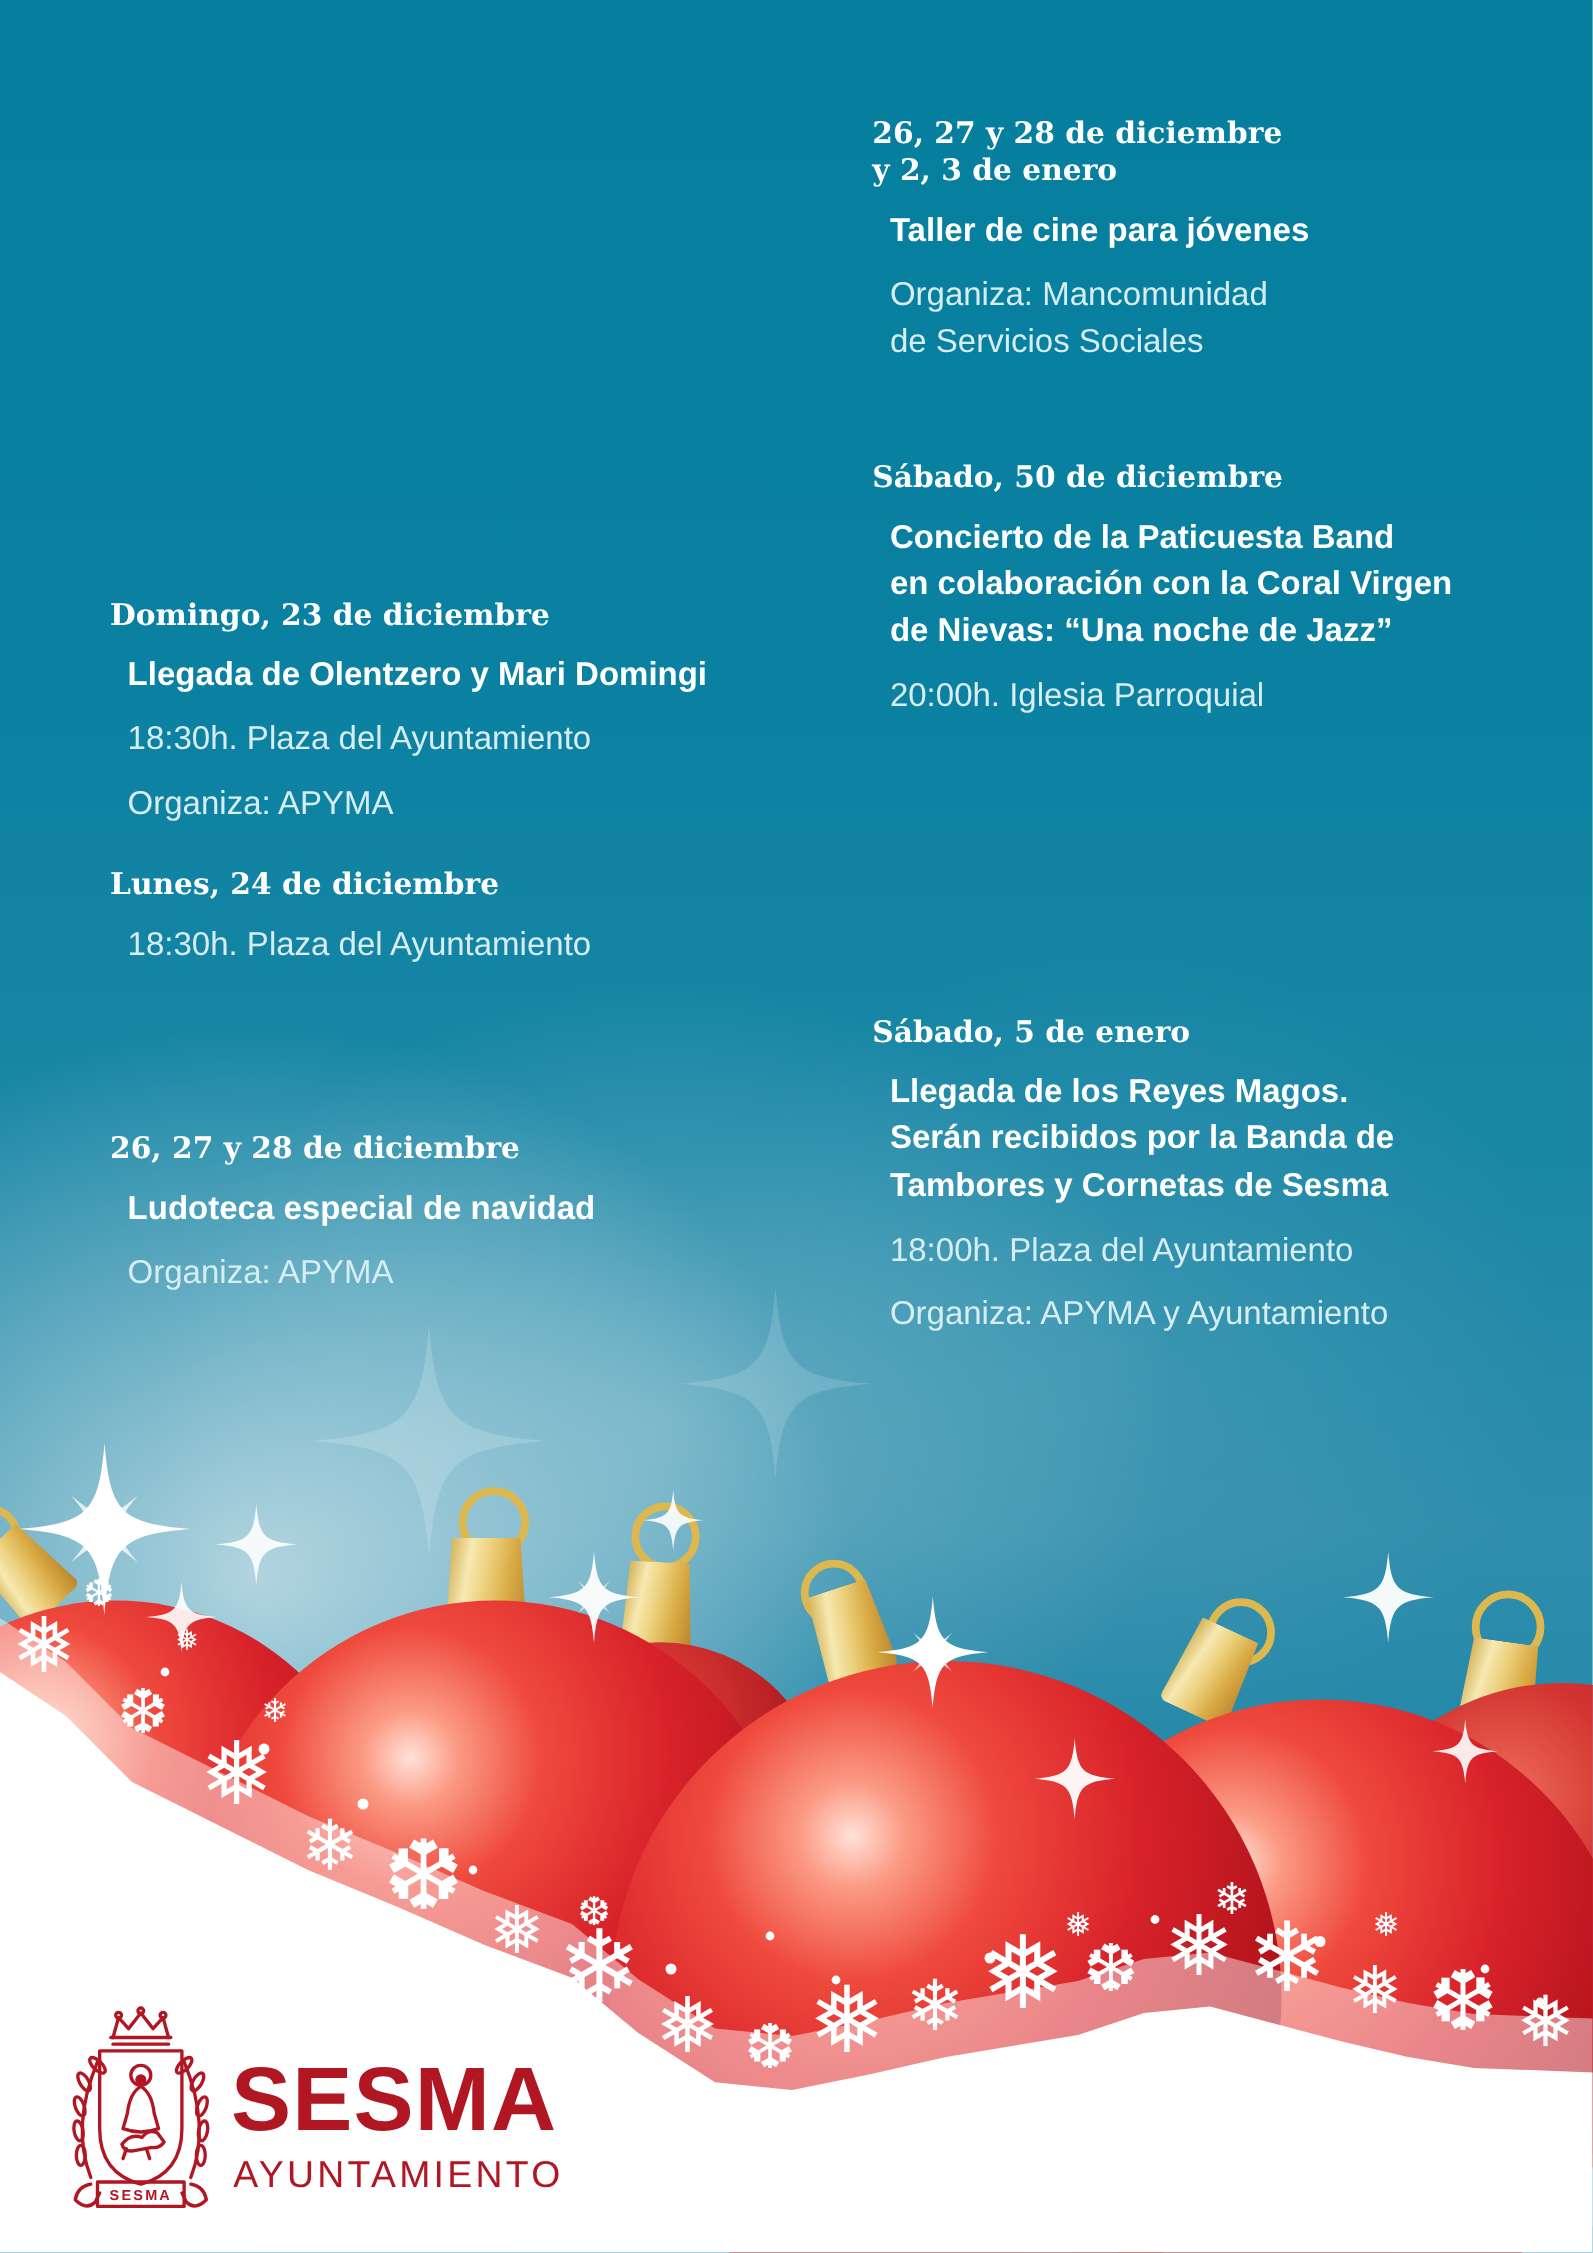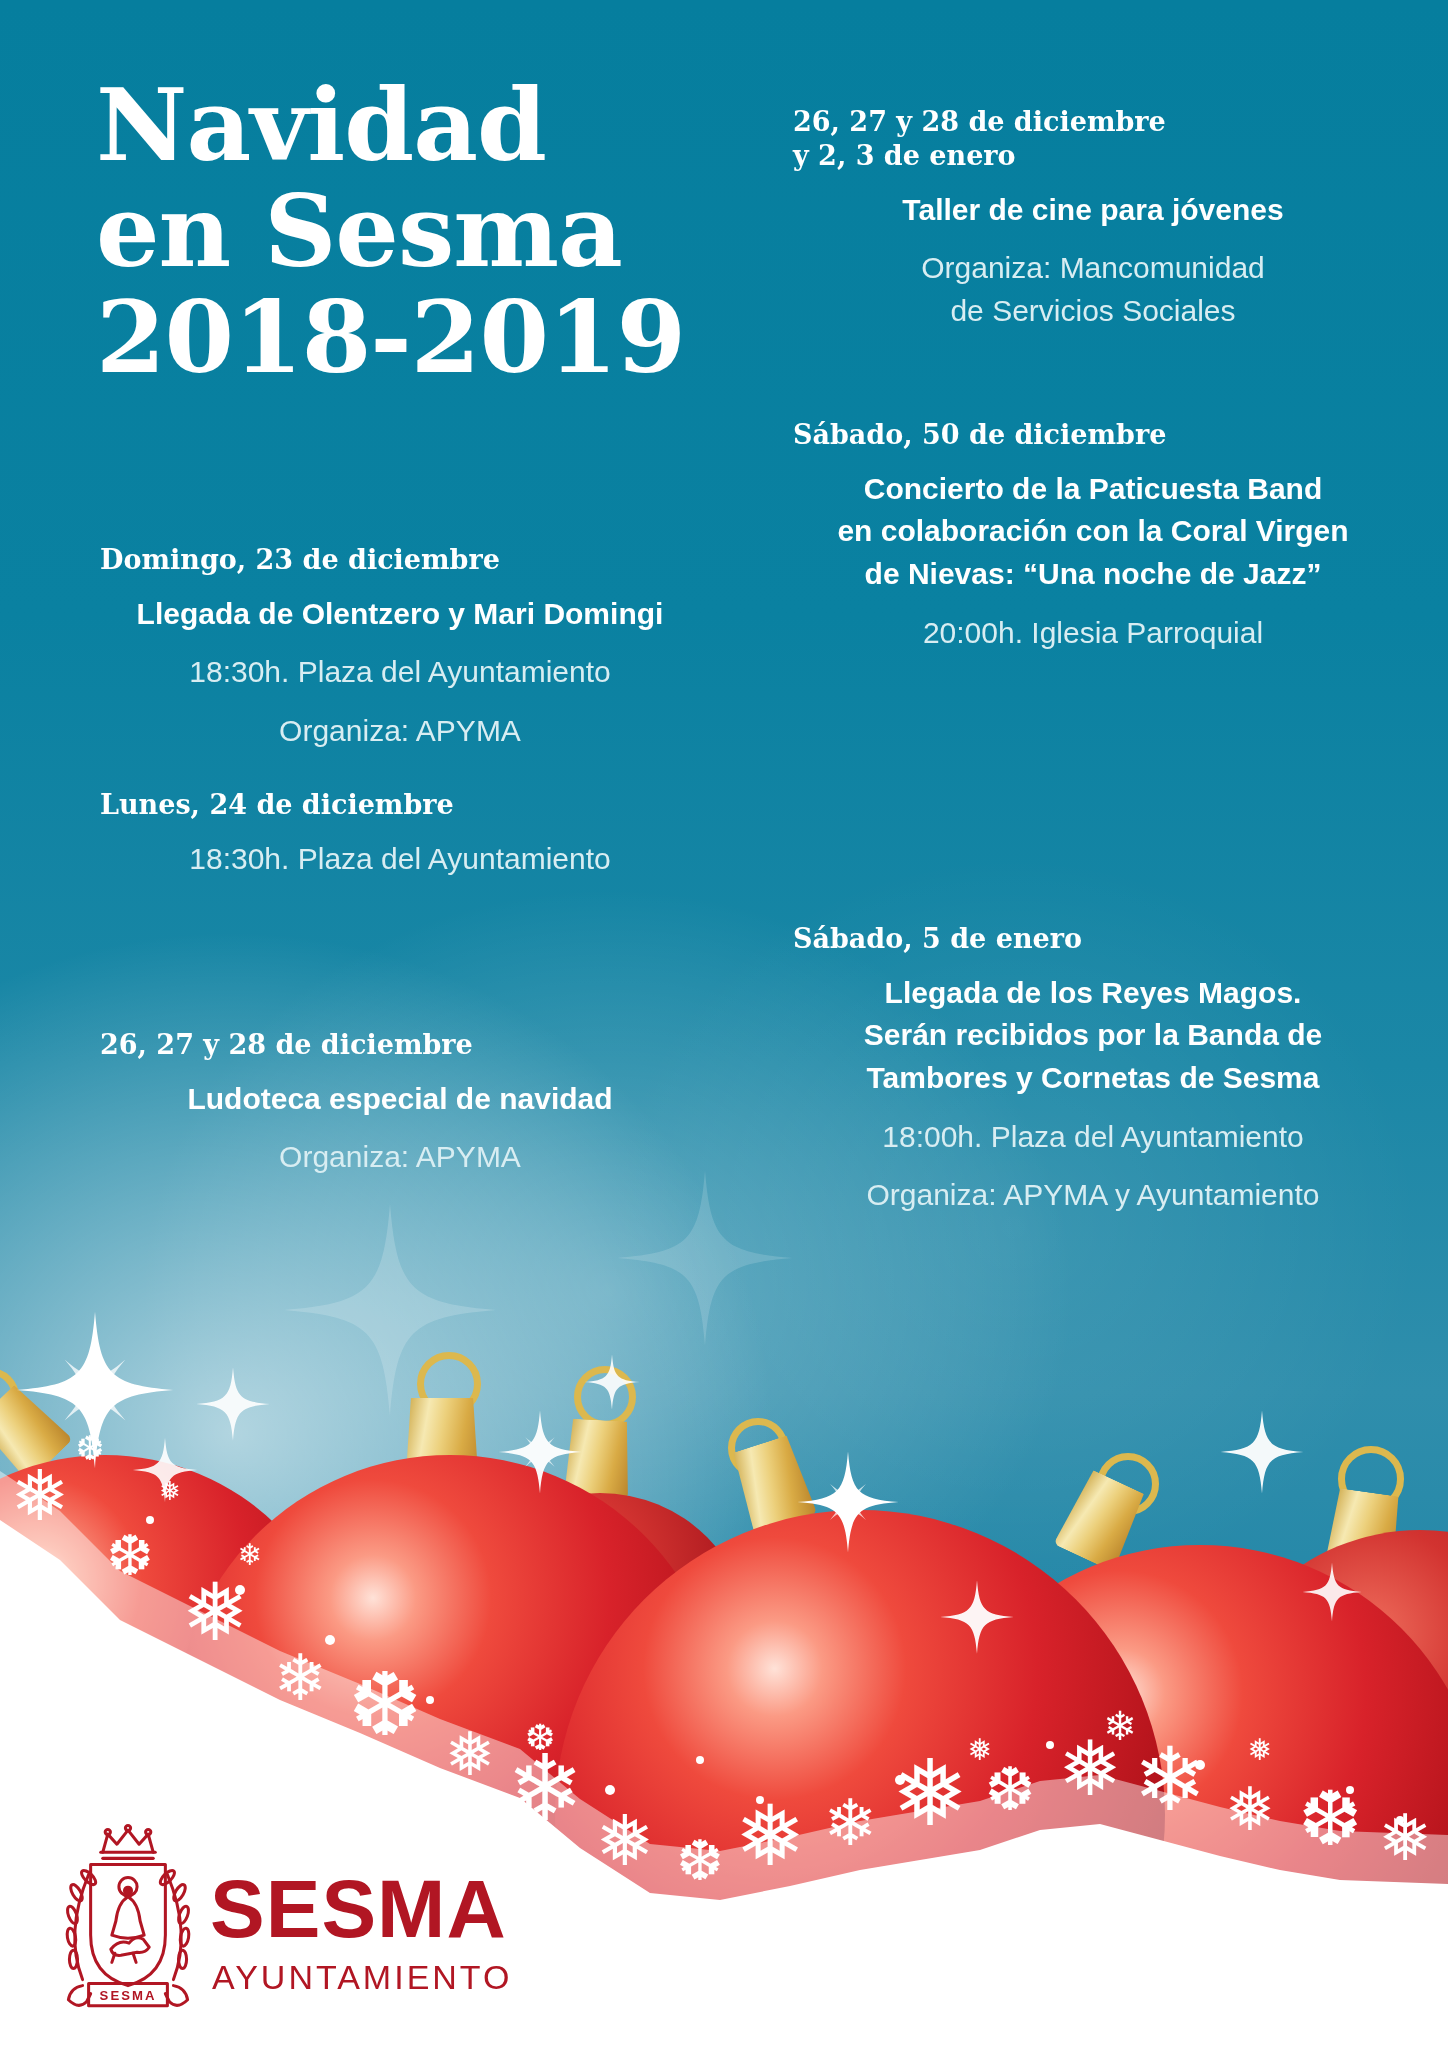--- a/index.html
+++ b/index.html
@@ -22,21 +22,21 @@
     font-size:100px;line-height:1.06;color:#ffffff;white-space:pre-line;letter-spacing:-1px;
   }
   .col{position:absolute;top:0;z-index:9;height:100%;}
   .col-left{left:100px;width:600px;}
   .col-right{left:793px;width:600px;}
   .event{position:absolute;left:0;width:100%;}
   .ev-head{
     margin:0 0 13px 0;font-family:"DejaVu Serif",serif;font-weight:700;
     font-size:27px;line-height:1.25;color:#ffffff;white-space:pre-line;
   }
-  .ev-line{margin:16px;font-size:30px;line-height:1.42;white-space:pre-line;text-align:center;}
+  .ev-line{margin:16px;font-size:30px;line-height:1.42;white-space:pre-line;}
   .ev-line.bold{font-weight:700;color:#ffffff;}
   .ev-line.light{font-weight:400;color:#d8edf2;}
   
   .orn{position:absolute;}
   .ball{position:absolute;border-radius:50%;
     background:radial-gradient(circle at 36% 26%, #ffe2d8 0%, #fb9a84 8%, #ef4a3d 22%, #d8222a 44%, #b5141c 66%, #8c0c12 88%, #7d0a0f 100%);
   }
   .ball.dark{
     background:radial-gradient(circle at 38% 24%, #ef6d5c 0%, #d23330 26%, #b01b20 55%, #8d0e14 82%, #7a0a10 100%);
   }
@@ -171,23 +171,20 @@
         <circle cx="1050" cy="397" r="4"></circle>
       <circle cx="1200" cy="417" r="5"></circle>
         <circle cx="1350" cy="442" r="4"></circle>
         <circle cx="150" cy="172" r="4"></circle>
       <circle cx="240" cy="242" r="5"></circle>
         <circle cx="700" cy="412" r="4"></circle>
         <circle cx="1400" cy="472" r="4"></circle>
     </g>
   </svg>
 
-  <h1 class="title">Navidad
-en Sesma
-2018-2019</h1>
 
   <div class="col col-left" id="col-left">
       <div class="event" style="top: 543px;">
         <h2 class="ev-head">Domingo, 23 de diciembre</h2>
         <p class="ev-line bold">Llegada de Olentzero y Mari Domingi</p>
         <p class="ev-line light">18:30h. Plaza del Ayuntamiento</p>
         <p class="ev-line light">Organiza: APYMA</p>
       </div>
       <div class="event" style="top: 788px;">
         <h2 class="ev-head">Lunes, 24 de diciembre</h2>

